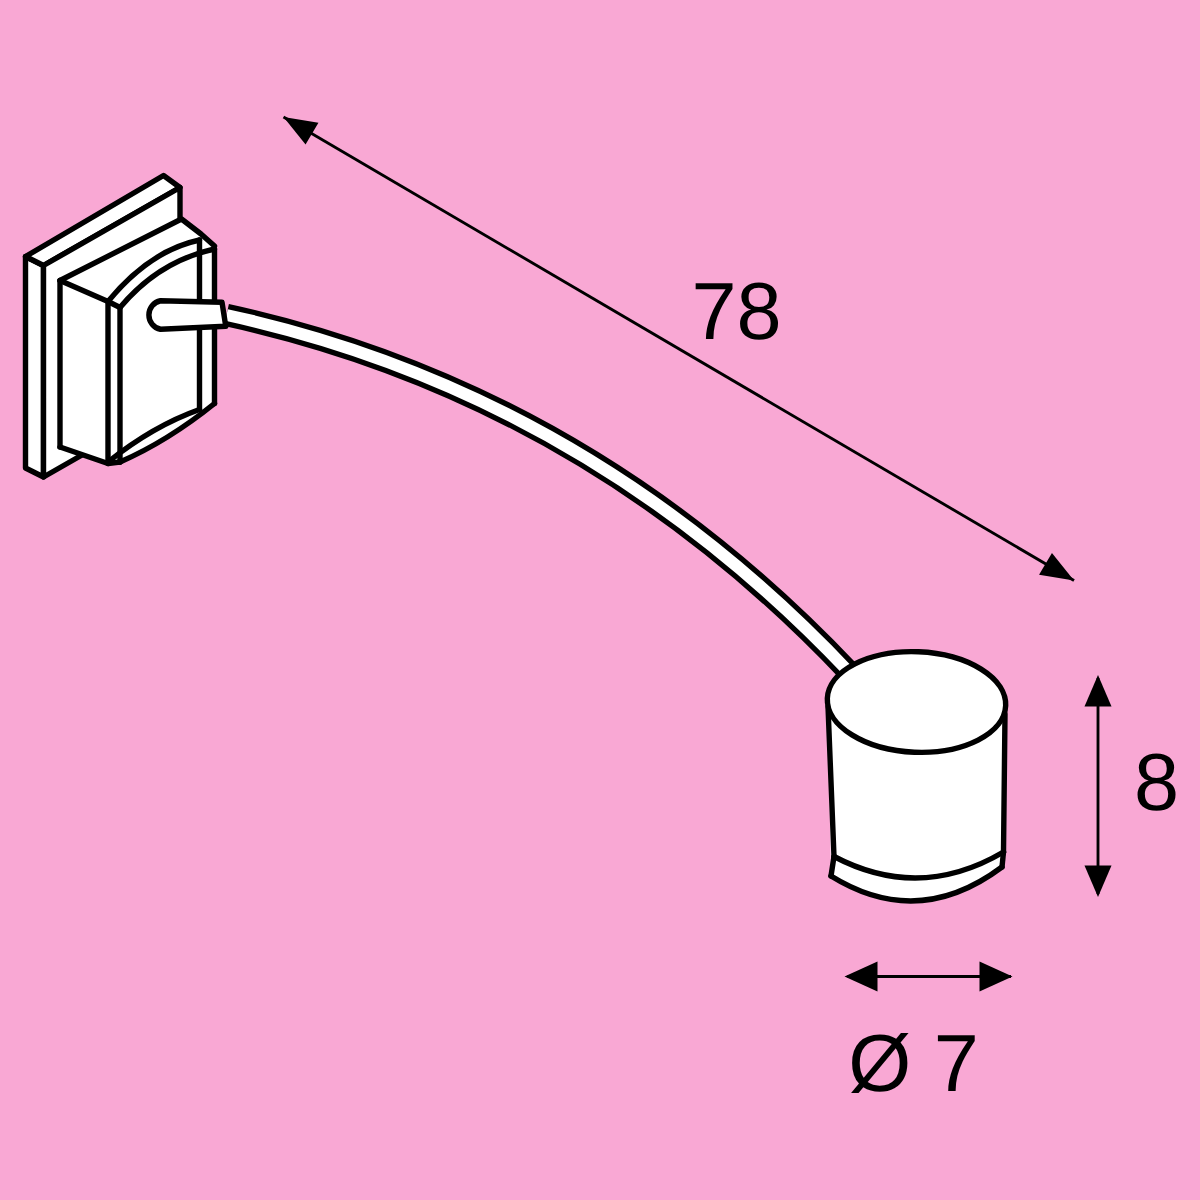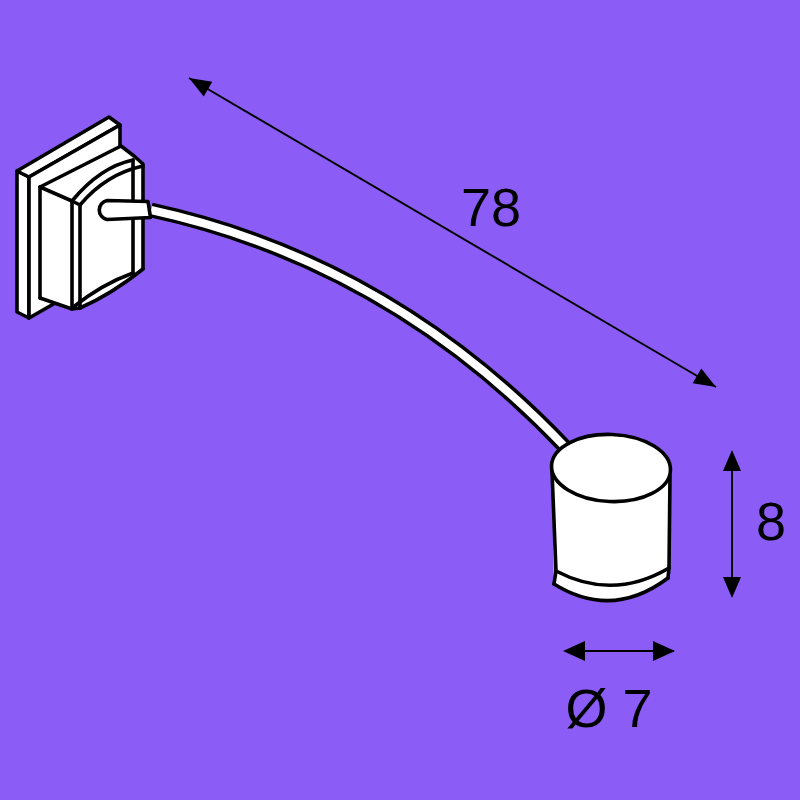--- a/index.html
+++ b/index.html
@@ -4,21 +4,21 @@
 <style>
   html, body {
     margin: 0;
     padding: 0;
     background: #ffffff;
   }
   #stage {
     position: relative;
     width: 800px;
     height: 800px;
-    background: #8b5cf6;
+    background: #f9a8d4;
     overflow: hidden;
     font-family: "Liberation Sans", sans-serif;
   }
   #stage svg {
     display: block;
     width: 800px;
     height: 800px;
   }
   .outline {
     fill: #ffffff;

